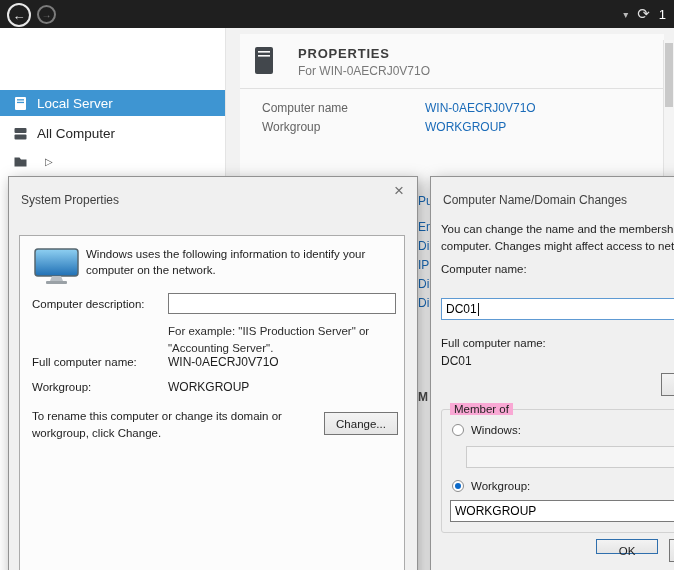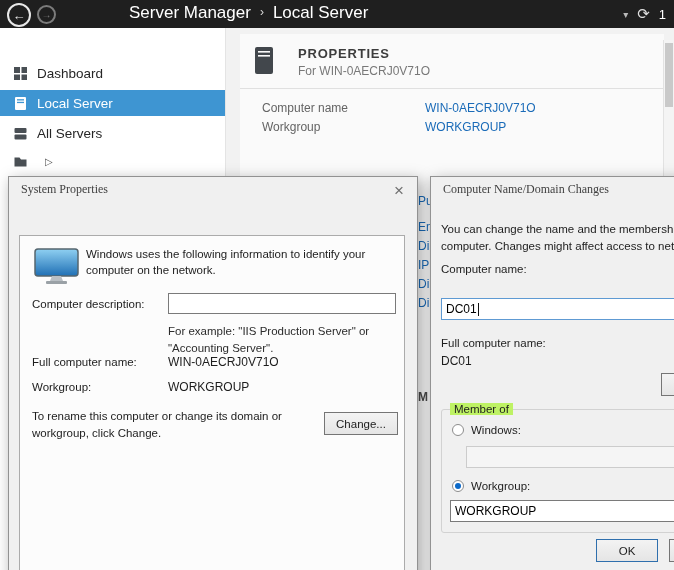--- a/index.html
+++ b/index.html
@@ -39,21 +39,21 @@
 
   .clip-strip{position:absolute;left:418px;top:170px;width:13px;height:240px;overflow:hidden;z-index:3;}
   .clip-item{position:absolute;left:0;font-size:12px;color:#1a6bb8;white-space:nowrap;}
   .clip-item.dark{color:#4a4a4a;font-weight:bold;}
 
   .vscroll{position:absolute;right:0;top:40px;width:10px;height:136px;background:#f4f4f4;border-left:1px solid #e2e2e2;z-index:2;cursor:pointer;}
   .vthumb{position:absolute;left:1px;top:3px;width:8px;height:64px;background:#c9c9c9;}
 
   
   .dialog{position:absolute;background:#f0f0f0;border:1px solid #929292;box-shadow:3px 4px 14px rgba(0,0,0,.35);z-index:10;}
-  .dlg-title{position:absolute;left:12px;top:5px;font-size:12px;color:#404040;white-space:nowrap;font-family:Liberation Serif, serif;}
+  .dlg-title{position:absolute;left:12px;top:16px;font-size:12px;color:#404040;white-space:nowrap;}
   .lbl{position:absolute;font-size:11.5px;color:#1d1d1d;white-space:nowrap;}
   .val{position:absolute;font-size:12px;color:#1d1d1d;white-space:nowrap;}
   .btn{background:linear-gradient(#f3f3f3,#e5e5e5);border:1px solid #757575;font-size:11.5px;color:#1d1d1d;
        text-align:center;box-sizing:border-box;cursor:pointer;}
 
   
   .dlg1{left:8px;top:176px;width:408px;height:430px;}
   .dlg1-close{position:absolute;right:4px;top:2px;width:28px;height:23px;text-align:center;
               font-size:17px;line-height:23px;color:#707070;cursor:pointer;}
   .tabs{position:absolute;left:10px;top:37px;height:22px;white-space:nowrap;}
@@ -72,76 +72,64 @@
   
   .dlg2{left:430px;top:176px;width:300px;height:430px;}
   .nc-intro-1,.nc-intro-2{position:absolute;left:10px;font-size:11.5px;color:#1d1d1d;white-space:nowrap;}
   .nc-intro-1{top:46px;} .nc-intro-2{top:63px;}
   .nc-name-input{position:absolute;left:10px;top:121px;width:282px;height:22px;background:#ffffff;
                  border:1px solid #5e9ad3;box-sizing:border-box;display:flex;align-items:center;
                  font-size:12px;padding:0 4px;cursor:text;}
   .caret{display:inline-block;width:1px;height:13px;background:#111111;margin-left:1px;}
   .nc-more-btn{position:absolute;left:230px;top:196px;width:64px;height:23px;line-height:21px;}
   .groupbox{position:absolute;left:10px;top:232px;width:282px;height:122px;border:1px solid #d2d2d2;border-radius:3px;}
-  .groupbox-label{position:absolute;left:8px;top:-7px;background:#bef264;padding:0 4px;font-size:11.5px;color:#1d1d1d;}
+  .groupbox-label{position:absolute;left:8px;top:-7px;background:#f9a8d4;padding:0 4px;font-size:11.5px;color:#1d1d1d;}
   .radio-row{position:absolute;left:10px;display:flex;align-items:center;gap:7px;font-size:11.5px;color:#1d1d1d;cursor:pointer;}
   .radio{width:12px;height:12px;border-radius:50%;border:1px solid #8d8d8d;background:#ffffff;box-sizing:border-box;position:relative;flex:none;}
   .radio.checked::after{content:"";position:absolute;left:2px;top:2px;width:6px;height:6px;border-radius:50%;background:#0c69c8;}
   .domain-input{position:absolute;left:24px;top:36px;width:248px;height:22px;background:#f5f5f5;border:1px solid #cccccc;box-sizing:border-box;}
   .wg-input{position:absolute;left:8px;top:90px;width:268px;height:22px;background:#ffffff;border:1px solid #7a7a7a;
             box-sizing:border-box;font-size:12px;padding:3px 4px;font-family:"Liberation Sans",sans-serif;}
-  .nc-ok-btn{position:absolute;left:165px;top:362px;width:62px;height:23px;line-height:21px;border:1px solid #2f6fad;}
+  .nc-ok-btn{position:absolute;left:165px;top:362px;width:62px;height:15px;line-height:21px;border:1px solid #2f6fad;}
   .nc-cancel-frag{position:absolute;left:238px;top:362px;width:56px;height:23px;}
 </style>
 </head>
 <body>
 
 <div id="screen">
 
   <div class="topbar">
     <div class="navcirc back">
       <span>←</span>
     </div>
     <div class="navcirc fwd">
       <span>→</span>
     </div>
-    <div class="tb-title">
-      <span>Server Manager</span><span class="tb-sep">›</span><span>Local Server</span>
-    </div>
     <div class="tb-right">
       <span class="tb-caret">▾</span>
       <span class="tb-refresh">⟳</span>
       <span class="tb-count">1</span>
     </div>
   </div>
 
   <div class="sidebar">
-    <div class="side-item" style="top:32px;">
-      <svg class="side-icon" viewBox="0 0 15 15" fill="currentColor">
-        <rect x="1" y="1" width="6" height="6"></rect>
-          <rect x="8.5" y="1" width="5.5" height="6"></rect>
-        <rect x="1" y="8.5" width="6" height="5.5"></rect>
-          <rect x="8.5" y="8.5" width="5.5" height="5.5"></rect>
-      </svg>
-      <span>Dashboard</span>
-    </div>
     <div class="side-item sel" style="top:62px;">
       <svg class="side-icon" viewBox="0 0 15 15">
         <rect x="2" y="1" width="11" height="13" rx="1" fill="currentColor"></rect>
         <rect x="4" y="3.2" width="7" height="1.3" style="fill:var(--stripe)"></rect>
         <rect x="4" y="5.8" width="7" height="1.3" style="fill:var(--stripe)"></rect>
       </svg>
       <span>Local Server</span>
     </div>
     <div class="side-item" style="top:92px;">
       <svg class="side-icon" viewBox="0 0 15 15" fill="currentColor">
         <rect x="1.5" y="2" width="12" height="5" rx="1"></rect>
           <rect x="1.5" y="8.5" width="12" height="5" rx="1"></rect>
       </svg>
-      <span>All Servers</span>
+      <span>All Computer</span>
     </div>
     <div class="side-item" style="top:120px;">
       <svg class="side-icon" viewBox="0 0 15 15" fill="currentColor">
         <path d="M1.5 3.5 h5 l1.5 2 h5.5 v7 h-12 z"></path>
       </svg>
       <span class="expand-arrow">▷</span>
     </div>
   </div>
 
   <div class="tile"></div>

